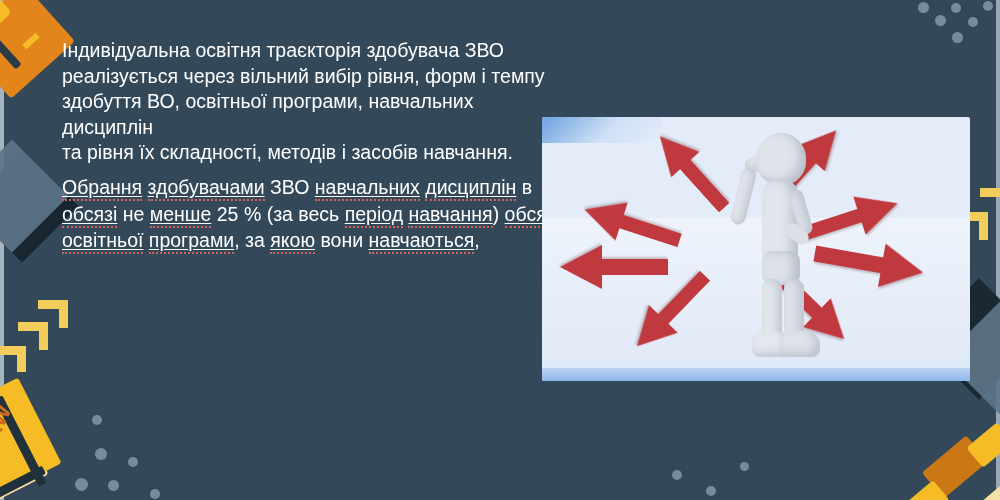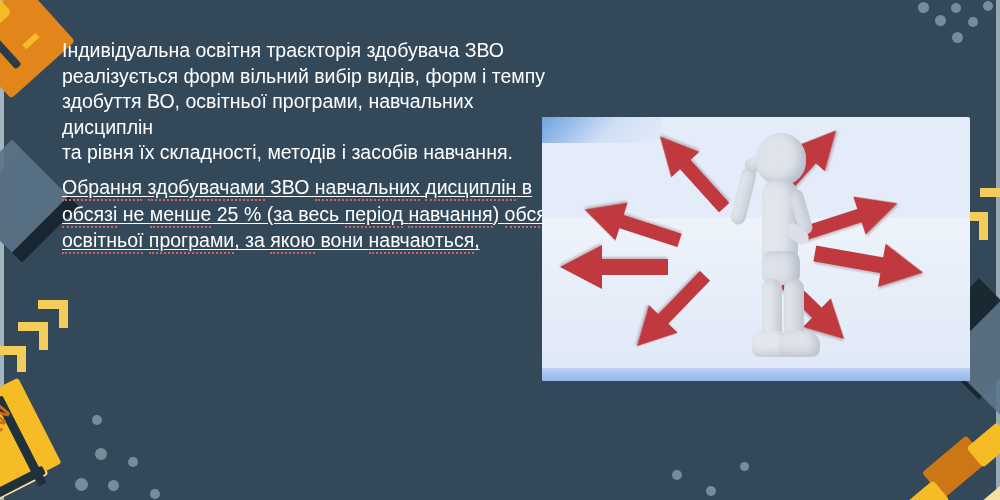--- a/index.html
+++ b/index.html
@@ -134,21 +134,20 @@
     white-space:pre-line;
   }
   .para1{ margin-bottom:0; }
   .para-block2{
     position:absolute; left:62px; top:174px; width:520px;
   }
   .para2{
     font-size:19.5px; line-height:26.5px; color:#ffffff;
   }
   .para2 .u{
-    text-decoration:underline;
     text-decoration-color:#ffffff;
     text-underline-offset:2px;
   }
   .para2 .sp{
     border-bottom:2px dotted #d4615f;
     padding-bottom:1px;
     text-decoration:underline;
     text-decoration-color:#ffffff;
     text-underline-offset:2px;
   }
@@ -305,21 +304,21 @@
 
   <div class="deco gavel-wrap">
     <div class="g-handle"></div>
     <div class="g-head"></div>
     <div class="g-cap1"></div>
     <div class="g-cap2"></div>
   </div>
 
   <div class="text-col">
     <div class="para para1">Індивідуальна освітня траєкторія здобувача ЗВО
-реалізується форм вільний вибір видів, форм і темпу
+реалізується через вільний вибір рівня, форм і темпу
 здобуття ВО, освітньої програми, навчальних дисциплін
 та рівня їх складності, методів і засобів навчання.</div>
   </div>
 
   <div class="para-block2">
     <div class="para2" id="para2"><span class="sp">Обрання</span><span class="u"> </span><span class="sp">здобувачами</span><span class="u"> ЗВО </span><span class="sp">навчальних</span><span class="u"> </span><span class="sp">дисциплін</span><span class="u"> в </span><span class="sp">обсязі</span><span class="u"> не </span><span class="sp">менше</span><span class="u"> 25 % (за весь </span><span class="sp">період</span><span class="u"> </span><span class="sp">навчання</span><span class="u">) </span><span class="sp">обсягу</span><span class="u"> </span><span class="sp">освітньої</span><span class="u"> </span><span class="sp">програми</span><span class="u">, за </span><span class="sp">якою</span><span class="u"> вони </span><span class="sp">навчаються</span><span class="u">,</span></div>
   </div>
 
   <div class="photo">
     <div class="floor"></div>

